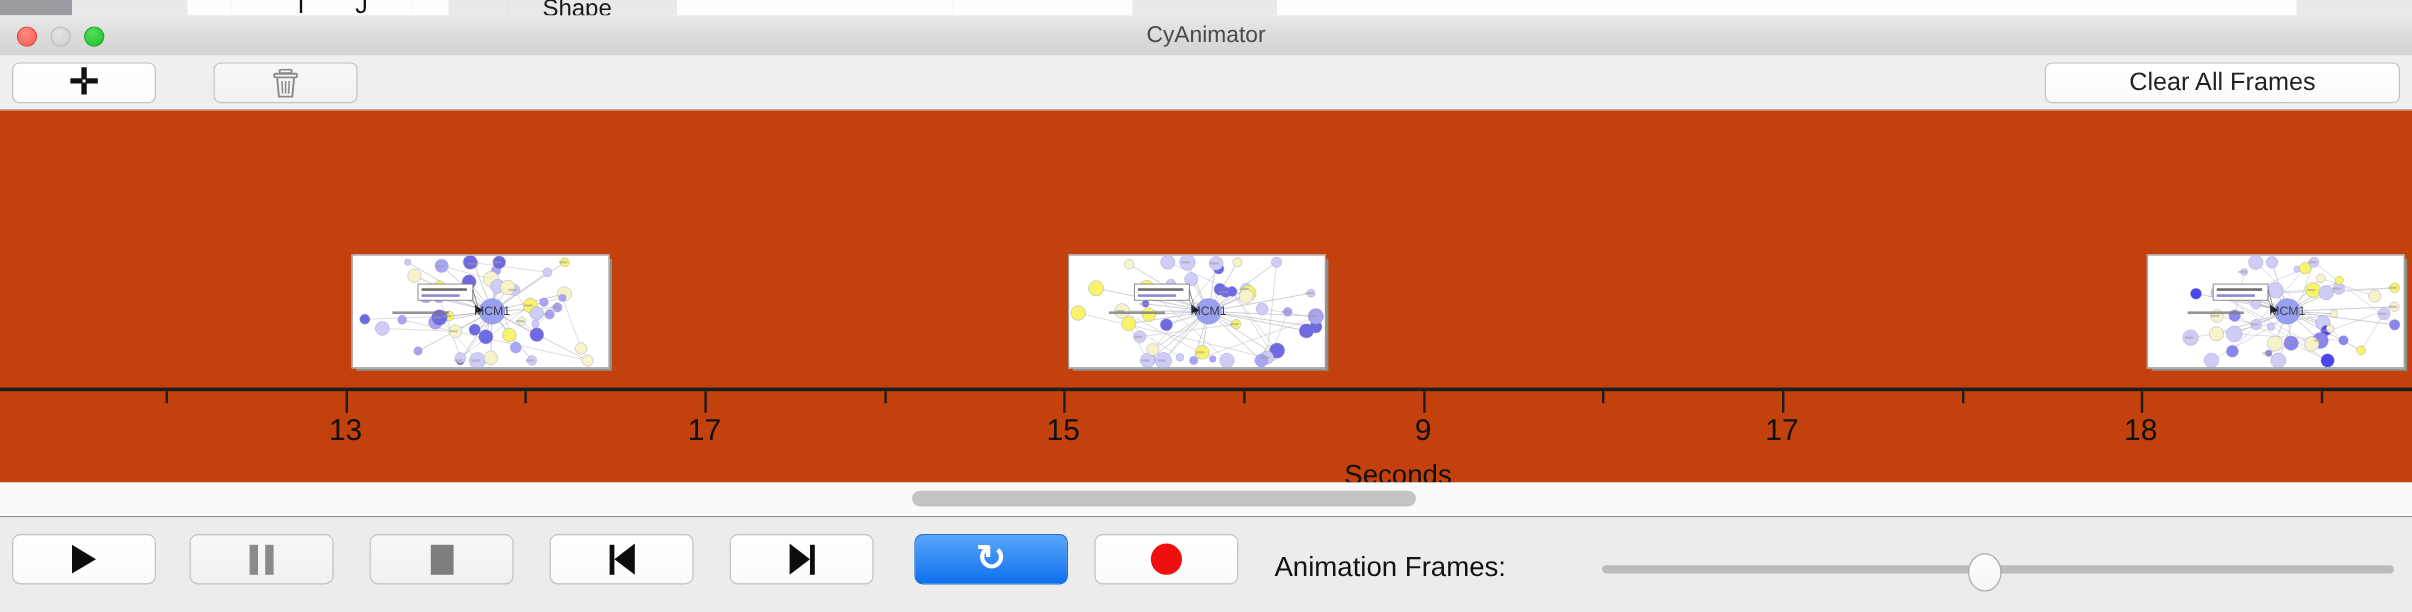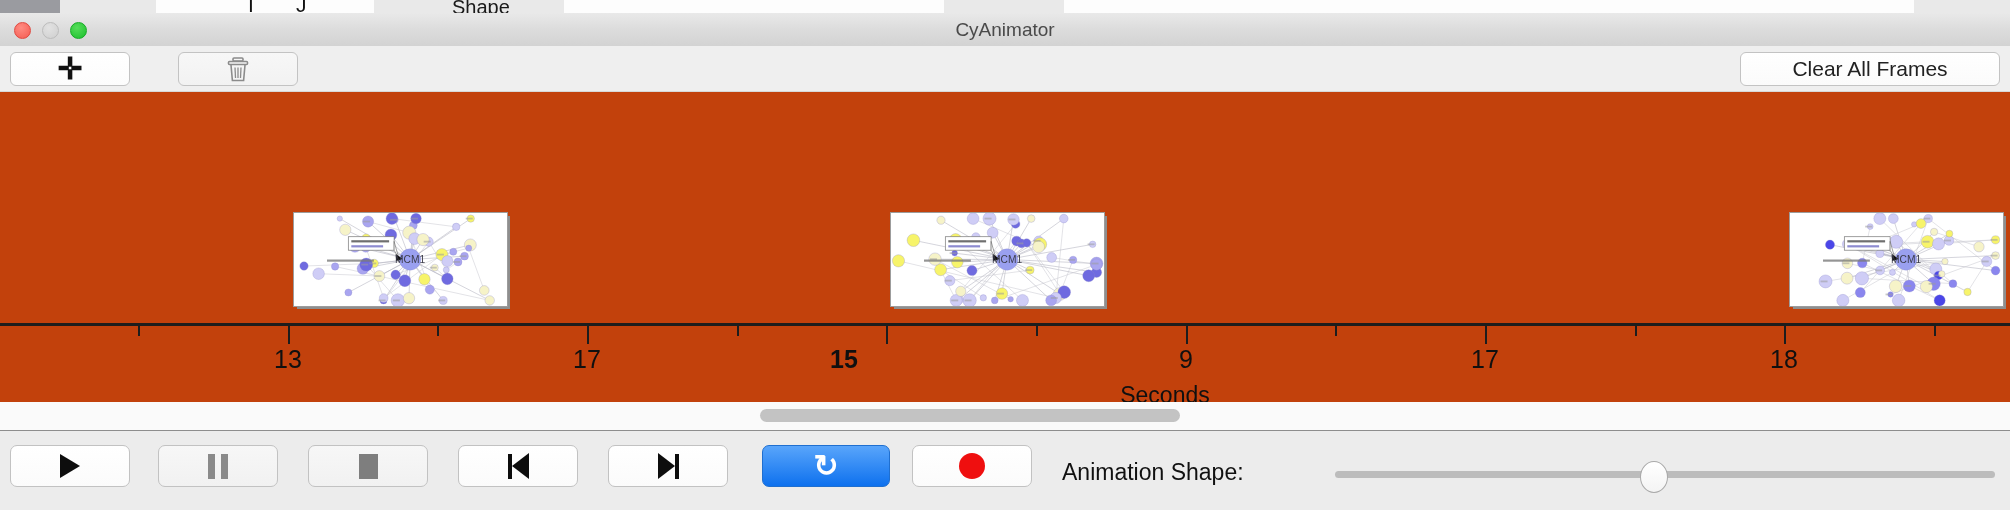--- a/index.html
+++ b/index.html
@@ -43,21 +43,21 @@
   .tbtn{
     position:absolute;top:6px;height:34px;box-sizing:border-box;
     border:1px solid #c3c3c3;border-radius:6px;
     display:flex;align-items:center;justify-content:center;
     font-size:19px;color:#222;cursor:default;
   }
   .tbtn.white{background:linear-gradient(to bottom,#ffffff,#fcfcfc);}
   .tbtn.dim{background:linear-gradient(to bottom,#f7f7f7,#f2f2f2);}
   .btn-add{left:10px;width:120px;}
   .btn-del{left:178px;width:120px;}
-  .btn-clear{right:10px;width:260px;font-size:21px;background:linear-gradient(to bottom,#ffffff,#fbfbfb);}
+  .btn-clear{right:10px;width:296px;font-size:21px;background:linear-gradient(to bottom,#ffffff,#fbfbfb);}
   .plus-ico{font-size:30px;font-weight:bold;line-height:1;color:#111;}
   .trash-ico{width:22px;height:24px;position:relative;}
 
   
   .timeline{
     position:absolute;left:0;top:91px;width:2010px;height:311px;
     background:#c2410c;border-bottom:1px solid #b0b0b0;overflow:hidden;
   }
   .tl-sep{position:absolute;left:0;top:0;width:2010px;height:1px;background:#d8d8d8;}
 
@@ -558,21 +558,21 @@
       </div>
 
     <div class="axis">
       <div class="axis-line"></div>
       <div id="ticks-layer">
           <div class="tick major" style="left: 288px;"></div>
           <div class="tick-label" style="left: 288px;">13</div>
           <div class="tick major" style="left: 587px;"></div>
           <div class="tick-label" style="left: 587px;">17</div>
           <div class="tick major" style="left: 886px;"></div>
-          <div class="tick-label" style="left: 844px; font-weight: bold;">15</div>
+          <div class="tick-label" style="left: 886px;">15</div>
           <div class="tick major" style="left: 1186px;"></div>
           <div class="tick-label" style="left: 1186px;">9</div>
           <div class="tick major" style="left: 1485px;"></div>
           <div class="tick-label" style="left: 1485px;">17</div>
           <div class="tick major" style="left: 1784px;"></div>
           <div class="tick-label" style="left: 1784px;">18</div>
           <div class="tick minor" style="left: 138px;"></div>
           <div class="tick minor" style="left: 437px;"></div>
           <div class="tick minor" style="left: 737px;"></div>
           <div class="tick minor" style="left: 1036px;"></div>
@@ -614,18 +614,18 @@
             <div class="bar"></div>
           </div>
         </div>
         <div class="cbtn blue" style="left: 762px; width: 128px;">
           <div class="ico-loop">↻</div>
         </div>
         <div class="cbtn white" style="left: 912px; width: 120px;">
           <div class="ico-record"></div>
         </div>
       </div>
-    <div class="speed-label" id="speed-label" style="left: 1062px;">Animation Shape:</div>
+    <div class="speed-label" id="speed-label" style="left: 1062px;">Animation Frames:</div>
     <div class="slider" id="speed-track" style="left: 1335px; width: 660px;"></div>
     <div class="slider-knob" id="speed-knob" style="left: 1640px;"></div>
   </div>
 
 </div>
 
 </body></html>

